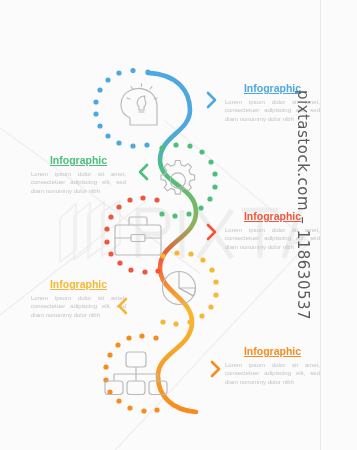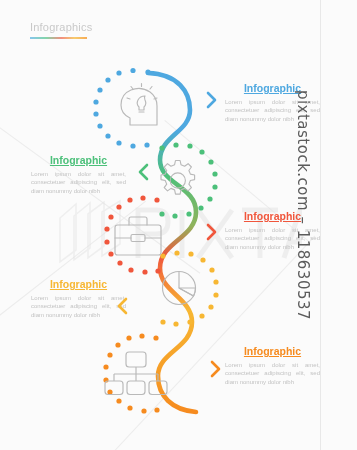--- a/index.html
+++ b/index.html
@@ -88,24 +88,20 @@
     </g>
     <g fill="none" stroke="#e3e3e3" stroke-width="5" stroke-linejoin="miter">
       <path d="M86 62 L86 14 L104 14 Q116 14 116 26 Q116 38 104 38 L86 38"></path>
       <path d="M130 14 L130 62"></path>
       <path d="M146 14 L180 62 M180 14 L146 62"></path>
       <path d="M190 14 L226 14 M208 14 L208 62"></path>
       <path d="M232 62 L248 14 L264 62 M238 46 L258 46"></path>
     </g>
   </svg>
 
-  <div id="header">
-    <div class="ttl">Infographics</div>
-    <div class="rule"></div>
-  </div>
 
   <svg id="art" viewBox="0 0 357 450">
     <defs>
       <linearGradient id="ribbon" x1="0" y1="0" x2="0" y2="1">
         <stop offset="0.00" stop-color="#4ea8e0"></stop>
         <stop offset="0.17" stop-color="#4ea8e0"></stop>
         <stop offset="0.30" stop-color="#4cc07a"></stop>
         <stop offset="0.45" stop-color="#8fb35c"></stop>
         <stop offset="0.54" stop-color="#f0563c"></stop>
         <stop offset="0.70" stop-color="#f7b733"></stop>

